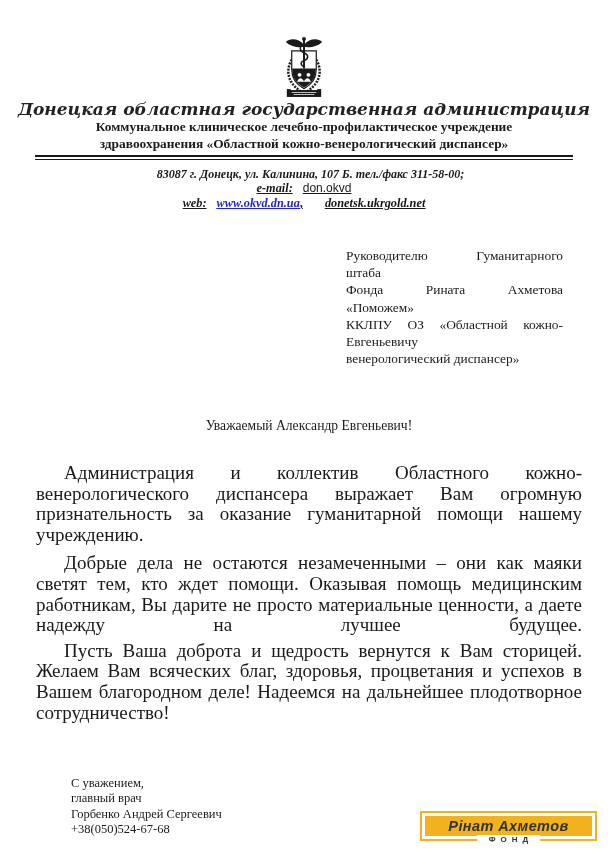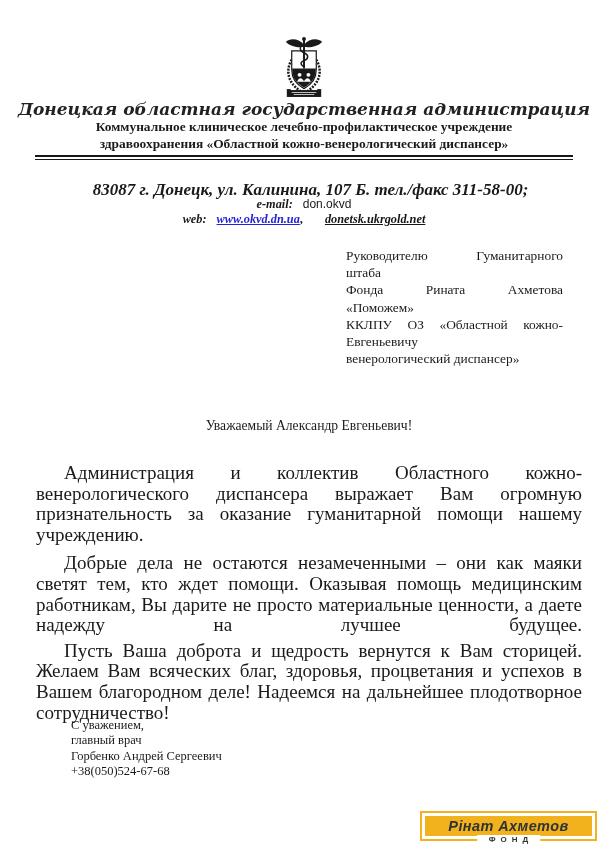--- a/index.html
+++ b/index.html
@@ -27,22 +27,22 @@
     font-style:italic;font-weight:bold;
     font-size:17px;line-height:17px;color:#222;
   }
   .org-line{font-weight:bold;font-size:13.4px;line-height:15.5px;margin-top:1px;}
   .head-rule{
     margin:4px 35px 0 35px;
     height:5px;
     border-top:2.5px solid #171717;
     border-bottom:1.2px solid #171717;
   }
-  .address-line{margin-top:23px;font-weight:bold;font-style:italic;font-size:17px;line-height:14px;padding-left:13px;}
-  .contact-line{font-size:12.3px;line-height:15px;}
+  .address-line{margin-top:7px;font-weight:bold;font-style:italic;font-size:12px;line-height:14px;padding-left:13px;}
+  .contact-line{font-size:12.3px;line-height:15px;text-decoration:underline;}
   .bi{font-weight:bold;font-style:italic;}
   .plain-sans{font-family:"Liberation Sans","DejaVu Sans",sans-serif;font-size:12px;}
   .weblink{font-weight:bold;font-style:italic;text-decoration:underline;cursor:pointer;}
   .weblink.blue{color:var(--link);}
   .weblink.dark{color:#15151a;}
   .websep{font-weight:bold;}
   .gap-s{display:inline-block;width:10px;}
   .gap-m{display:inline-block;width:22px;}
   
   .recipient{
@@ -58,21 +58,21 @@
   }
   
   .body-text{position:absolute;top:463px;left:36px;width:546px;}
   .body-text p{
     font-size:19px;line-height:20.6px;
     text-align:justify;text-indent:28px;
     margin-bottom:8px;
   }
   .body-text p.justify-last{text-align-last:justify;margin-bottom:5px;}
   
-  .signature{position:absolute;top:718px;left:71px;font-size:12.5px;line-height:15.3px;}
+  .signature{position:absolute;top:776px;left:71px;font-size:12.5px;line-height:15.3px;}
   
   .fund-logo{
     position:absolute;top:811px;left:420px;width:177px;height:30px;
     border:2px solid var(--accent);
     background:#fff;
   }
   .fund-logo-inner{
     position:absolute;top:3px;left:3px;right:3px;bottom:3px;
     background:var(--accent);
     display:flex;align-items:center;justify-content:center;font-style:italic;

